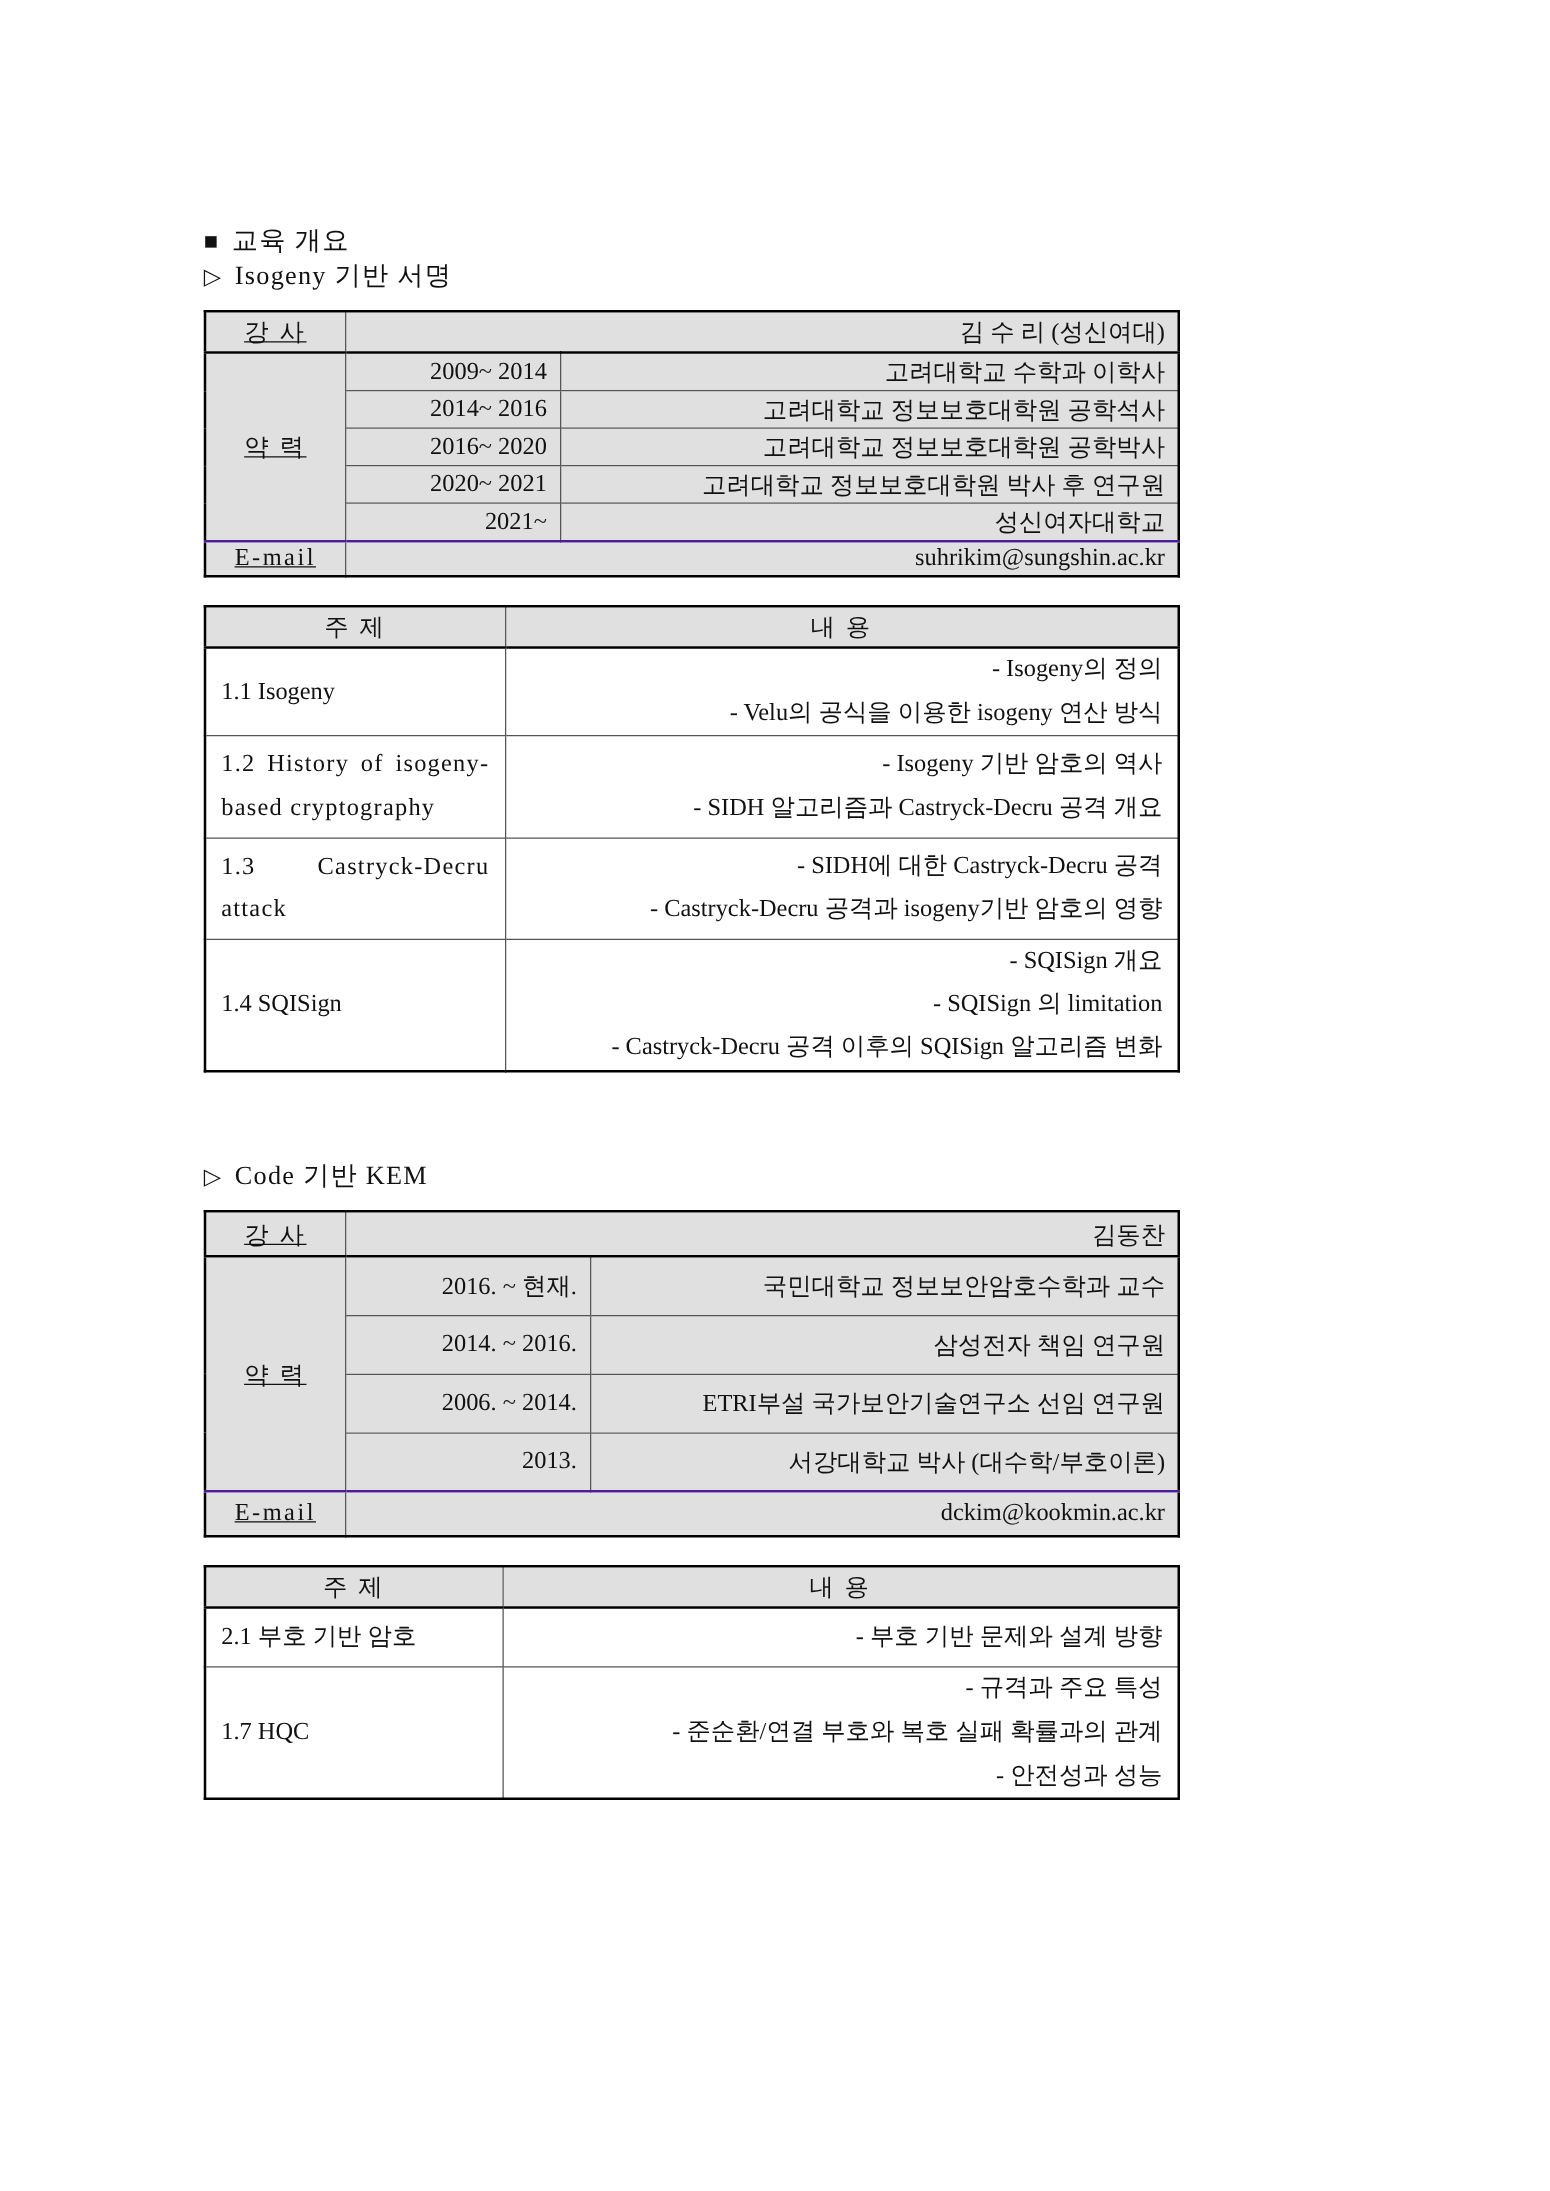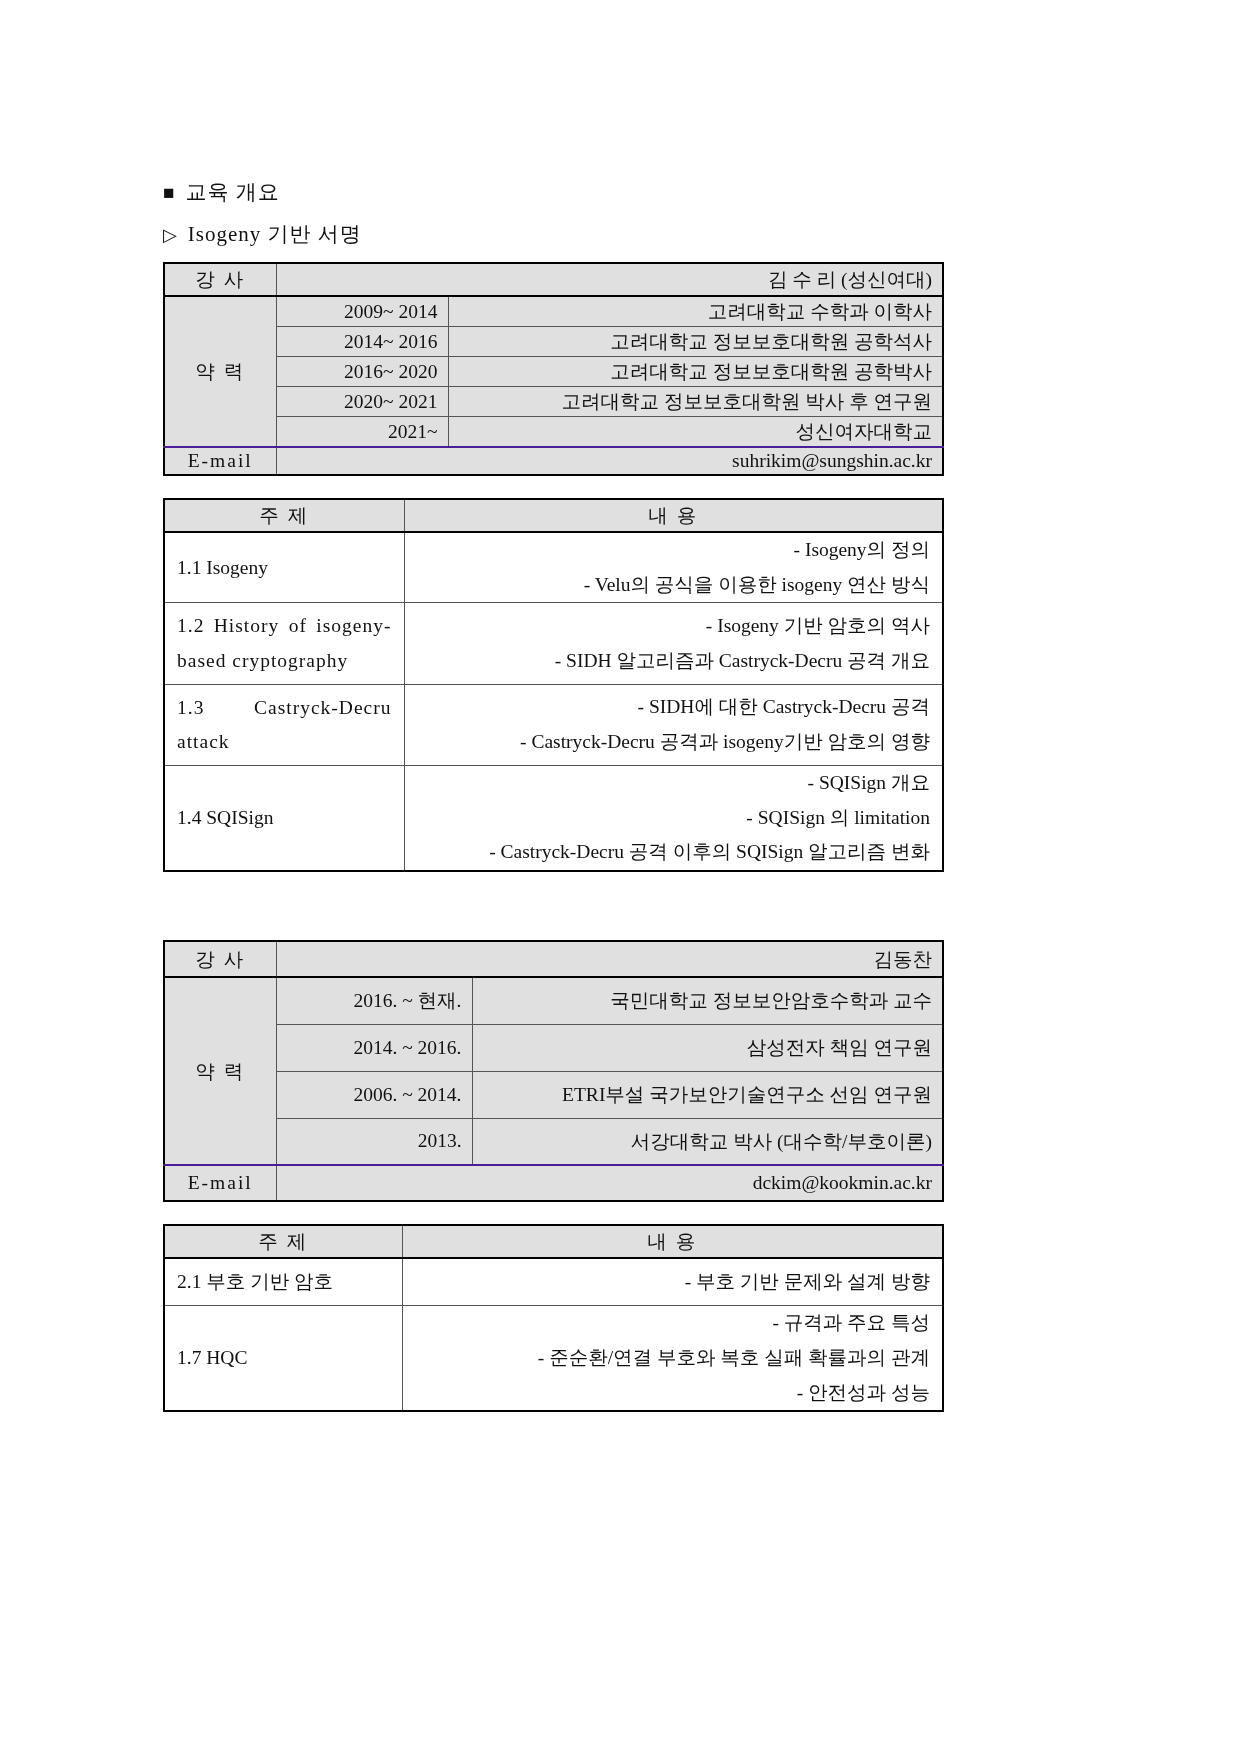--- a/index.html
+++ b/index.html
@@ -14,21 +14,21 @@
   .doc {
     position: absolute;
     left: 163px;
     top: 178px;
     width: 781px;
   }
   .doc-title {
     font-size: 21px;
     font-weight: normal;
     letter-spacing: 1px;
-    margin-bottom: 14px;
+    margin-bottom: 0;
   }
   .doc-title .sq { font-size: 19px; margin-right: 10px; }
   .sub-heading {
     font-size: 21px;
     letter-spacing: 1px;
     margin-bottom: 14px;
   }
   .sub-heading .tri { font-size: 18px; margin-right: 10px; }
   .gap-section { height: 46px; }
 
@@ -46,21 +46,21 @@
     vertical-align: middle;
     overflow: hidden;
     text-align: right;
   }
   table { border: 2px solid #000000; }
   .hdr-sep { border-bottom: 2px solid #000000; }
   .top-sep  { border-top: 2px solid #4c1d95; }
 
   
   .instr-table td, .instr-table th { background: #e0e0e0; }
-  .instr-table .label-cell { text-align: center; letter-spacing: 2px; }
+  .instr-table .label-cell { text-align: center; letter-spacing: 2px; text-decoration: underline; }
   .instr-table col.c-label { width: 112px; }
   .t1 col.c-period { width: 172px; }
   .t2 col.c-period { width: 196px; }
   .t1 td { height: 27px; }
   .t1 .bio-row td { height: 24px; padding-top: 1px; padding-bottom: 1px; }
   .t2 td { height: 36px; }
   .t2 .bio-row td { height: 47px; }
 
   
   .topic-table th {
@@ -170,20 +170,23 @@
         <div class="line">- SQISign 개요</div>
         <div class="line">- SQISign 의 limitation</div>
         <div class="line">- Castryck-Decru 공격 이후의 SQISign 알고리즘 변화</div>
       </td>
     </tr>
   </tbody>
     </table>
 
   <div class="gap-section"></div>
 
+  <div class="sub-heading">
+    <span class="tri">▷</span><span>Code 기반 KEM</span>
+  </div>
 
   <table class="instr-table t2">
     <colgroup>
         <col class="c-label">
         <col class="c-period">
         <col>
       </colgroup>
     <tbody>
         <tr>
       <td class="label-cell hdr-sep">강 사</td>

